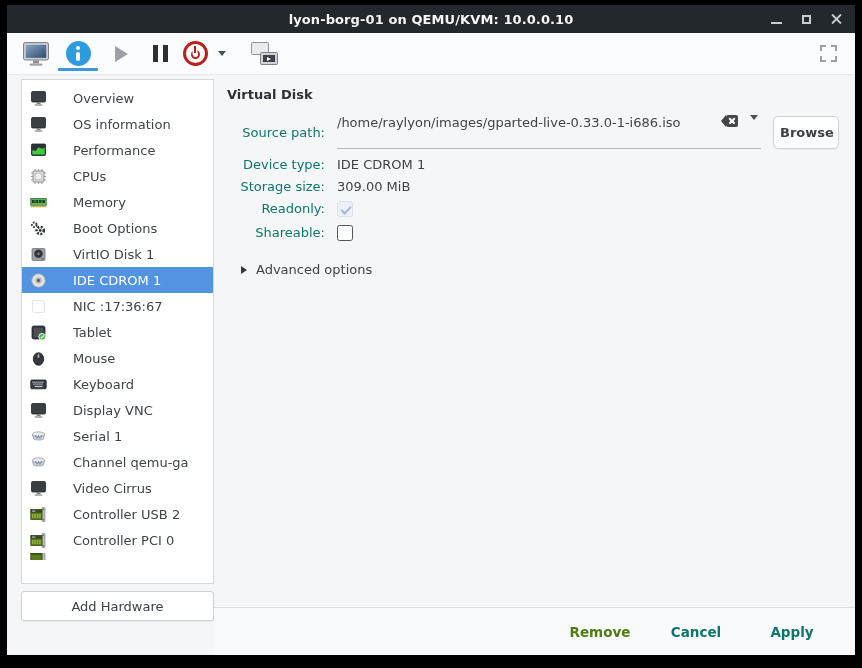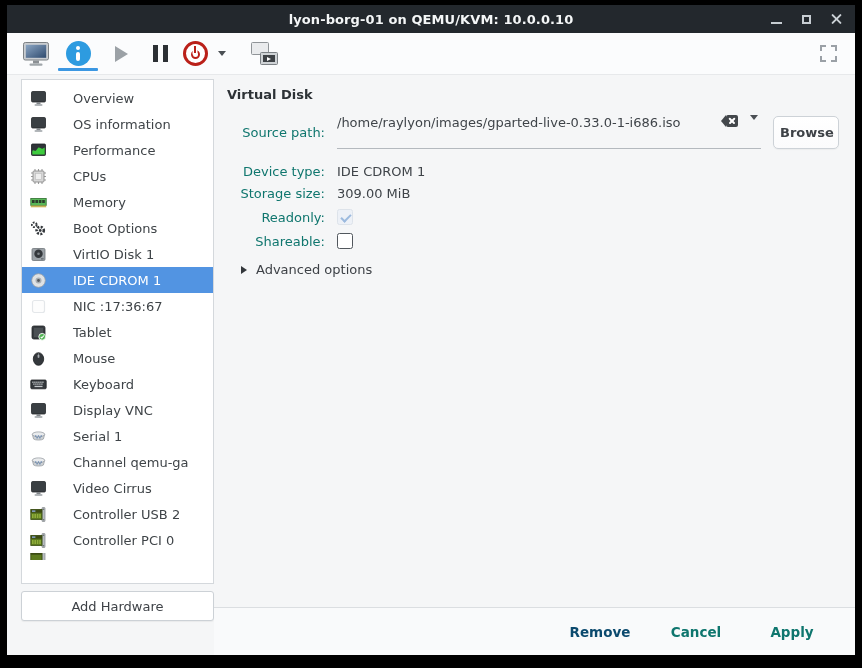--- a/index.html
+++ b/index.html
@@ -67,21 +67,21 @@
   .hw-item.selected{background:#5294e2;color:#fff}
   .hw-ico{width:17px;height:17px;flex:none;display:flex;align-items:center;justify-content:center}
   .hw-cut{height:7px;overflow:hidden}
   .add-hw{margin-top:7px;width:193px;height:30px;background:#fff;border:1px solid #ccd1d6;border-radius:3px;
     font-family:inherit;font-size:13px;color:#3e4247;box-shadow:0 1px 1px rgba(0,0,0,.05)}
 
   
   .right-col{flex:1;display:flex;flex-direction:column;min-width:0}
   .details{flex:1;padding:12px 16px 0 13px}
   .pane-title{font-size:13px;font-weight:bold;color:#2d3236;margin:0 0 13px 0}
-  .frow{display:flex;align-items:flex-end}
+  .frow{display:flex;align-items:flex-start}
   .flabel{width:98px;flex:none;text-align:right;margin-right:12px;font-size:13px;color:#0f766e}
   .fvalue{font-size:13px;color:#3f4449}
   .row-source{height:34px;margin-bottom:8px;align-items:center}
   .entry{flex:1;height:33px;display:flex;align-items:flex-start;border-bottom:1px solid #b4b9be;min-width:0}
   .entry-text{flex:1;font-size:13px;color:#3f4449;white-space:nowrap;overflow:hidden}
   .clear-ico{position:relative;width:12px;height:12px;background:#43474b;border-radius:2px;margin:0 12px 0 8px;flex:none}
   .clear-ico::before{content:"";position:absolute;left:-5px;top:0;width:0;height:0;
     border-top:6px solid transparent;border-bottom:6px solid transparent;border-right:5px solid #43474b}
   .clear-ico .x::before,.clear-ico .x::after{content:"";position:absolute;left:2px;top:5.2px;width:8px;height:1.6px;background:#fff;border-radius:1px}
   .clear-ico .x::before{transform:rotate(45deg)}
@@ -97,21 +97,21 @@
   .cb.checked::after{content:"";position:absolute;left:3px;top:3.5px;width:8px;height:4px;
     border-left:2px solid #9cbade;border-bottom:2px solid #9cbade;transform:rotate(-45deg)}
   .expander{display:flex;align-items:center;margin:13px 0 0 14px;gap:9px}
   .expander .tri{width:0;height:0;border-left:6px solid #33373b;border-top:4.5px solid transparent;border-bottom:4.5px solid transparent}
   .expander .exp-label{font-size:13px;color:#3e4247}
 
   
   .footer{height:47px;flex:none;background:#f9fafb;border-top:1px solid #dbdee1;
     display:flex;align-items:center;justify-content:flex-end;gap:26px;padding-right:28px}
   .fbtn{background:none;border:none;font-family:inherit;font-size:13.5px;font-weight:600;min-width:70px;text-align:center;padding:6px 0}
-  .fbtn-remove{color:#0c4a6e}
+  .fbtn-remove{color:#4d7c0f}
   .fbtn-disabled{color:#0f766e}
 </style>
 </head>
 <body>
 
 <div class="window">
 
   <div class="titlebar">
     <span class="title">lyon-borg-01 on QEMU/KVM: 10.0.0.10</span>
     <div class="win-controls">

